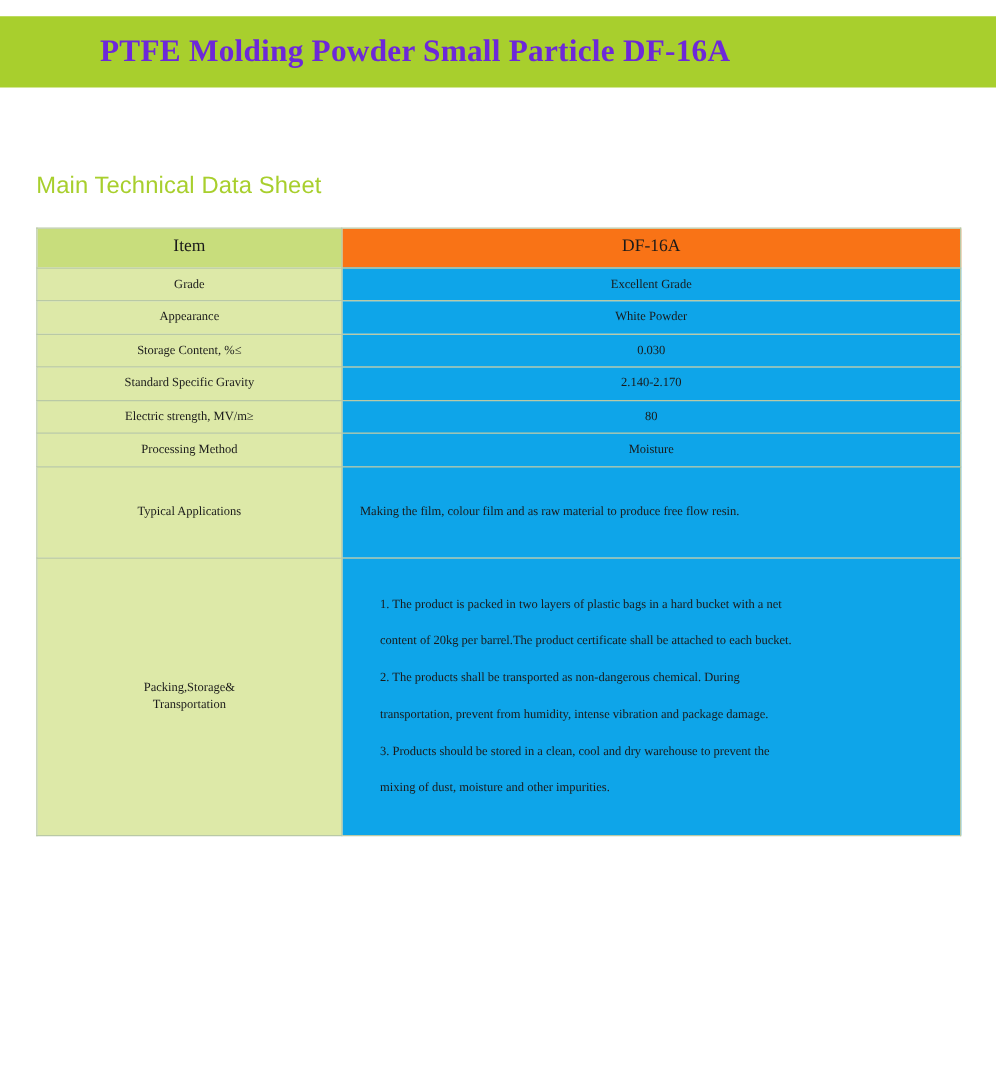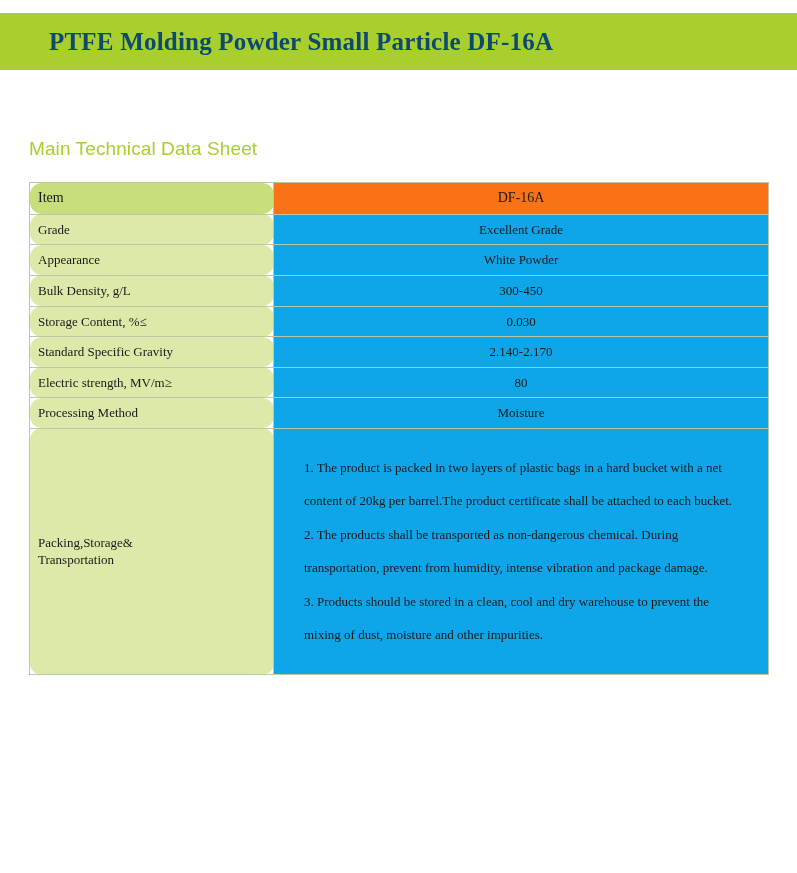--- a/index.html
+++ b/index.html
@@ -24,26 +24,26 @@
     position: absolute;
     left: 0;
     top: 13px;
     width: 797px;
     height: 57px;
     background: #a8cf2d;
     display: flex;
     align-items: center;
   }
   .header-title {
-    color: #0c4a6e;
+    color: #6d28d9;
     font-family: "Liberation Serif", serif;
     font-weight: bold;
     font-size: 25px;
     letter-spacing: 0.2px;
-    padding-left: 49px;
+    padding-left: 80px;
     white-space: nowrap;
   }
   .section-title {
     position: absolute;
     left: 29px;
     top: 138px;
     font-family: "Liberation Sans", sans-serif;
     font-size: 19px;
     color: #a8cf2d;
     letter-spacing: 0.1px;
@@ -52,30 +52,30 @@
     position: absolute;
     left: 29px;
     top: 182px;
     width: 740px;
     border-collapse: collapse;
     table-layout: fixed;
   }
   .data-table td {
     border: 1px solid #b9c9a6;
     font-family: "Liberation Serif", serif;
-    font-size: 13px;
+    font-size: 10px;
     color: #1a1a1a;
     vertical-align: middle;
   }
   .data-table td.label {
     width: 227px;
     background: #dde9a8;
+    text-align: center;
     padding: 6px 8px;
     line-height: 1.35;
-    border-radius: 12px;
   }
   .data-table td.value {
     background: #0ea5e9;
     text-align: center;
     padding: 6px 10px;
     line-height: 1.35;
   }
   .data-table tr.row-head td.label,
   .data-table tr.row-head td.value {
     background: #c8dd7c;
@@ -124,38 +124,38 @@
       </tr>
       <tr>
         <td class="label">Grade</td>
         <td class="value">Excellent Grade</td>
       </tr>
       <tr>
         <td class="label">Appearance</td>
         <td class="value">White Powder</td>
       </tr>
       <tr>
-        <td class="label">Bulk Density, g/L</td>
-        <td class="value">300-450</td>
-      </tr>
-      <tr>
         <td class="label">Storage Content, %≤</td>
         <td class="value">0.030</td>
       </tr>
       <tr>
         <td class="label">Standard Specific Gravity</td>
         <td class="value">2.140-2.170</td>
       </tr>
       <tr>
         <td class="label">Electric strength, MV/m≥</td>
         <td class="value">80</td>
       </tr>
       <tr>
         <td class="label">Processing Method</td>
         <td class="value">Moisture</td>
+      </tr>
+      <tr class="row-tall">
+        <td class="label">Typical Applications</td>
+        <td class="value value-left">Making the film, colour film and as raw material to produce free flow resin.</td>
       </tr>
       <tr>
         <td class="label">
           <span class="cell-break">Packing,Storage&amp;</span>
           <span class="cell-break">Transportation</span>
         </td>
         <td class="value value-block">
           <div>1. The product is packed in two layers of plastic bags in a hard bucket with a net</div>
           <div>content of 20kg per barrel.The product certificate shall be attached to each bucket.</div>
           <div>2. The products shall be transported as non-dangerous chemical. During</div>

